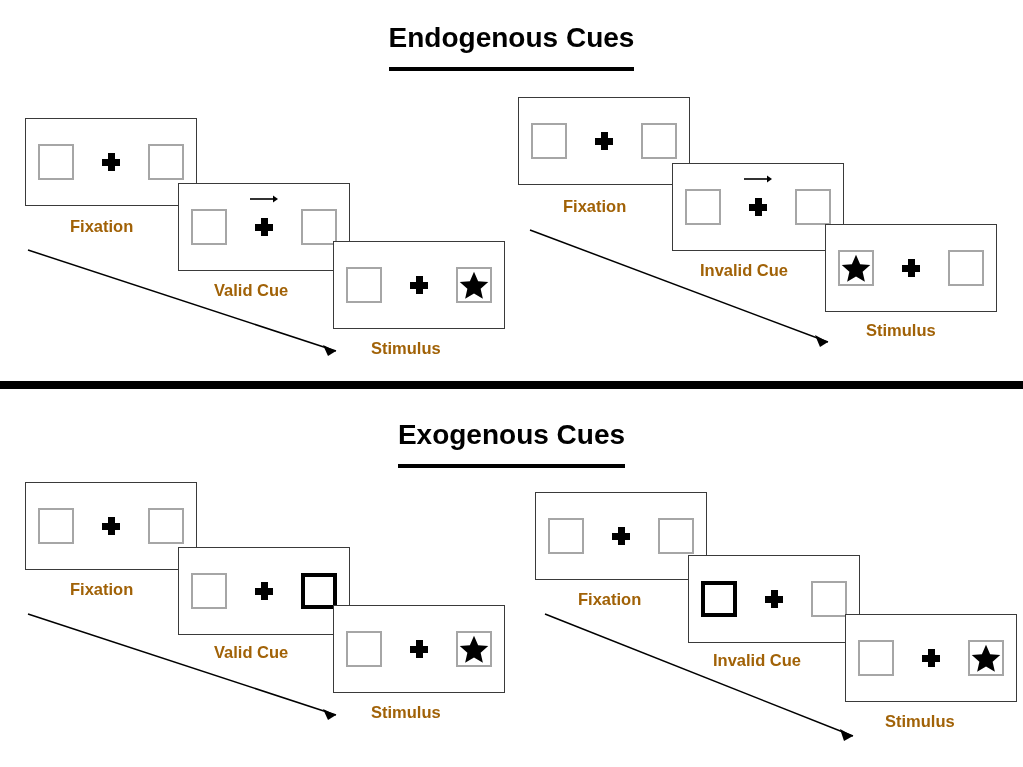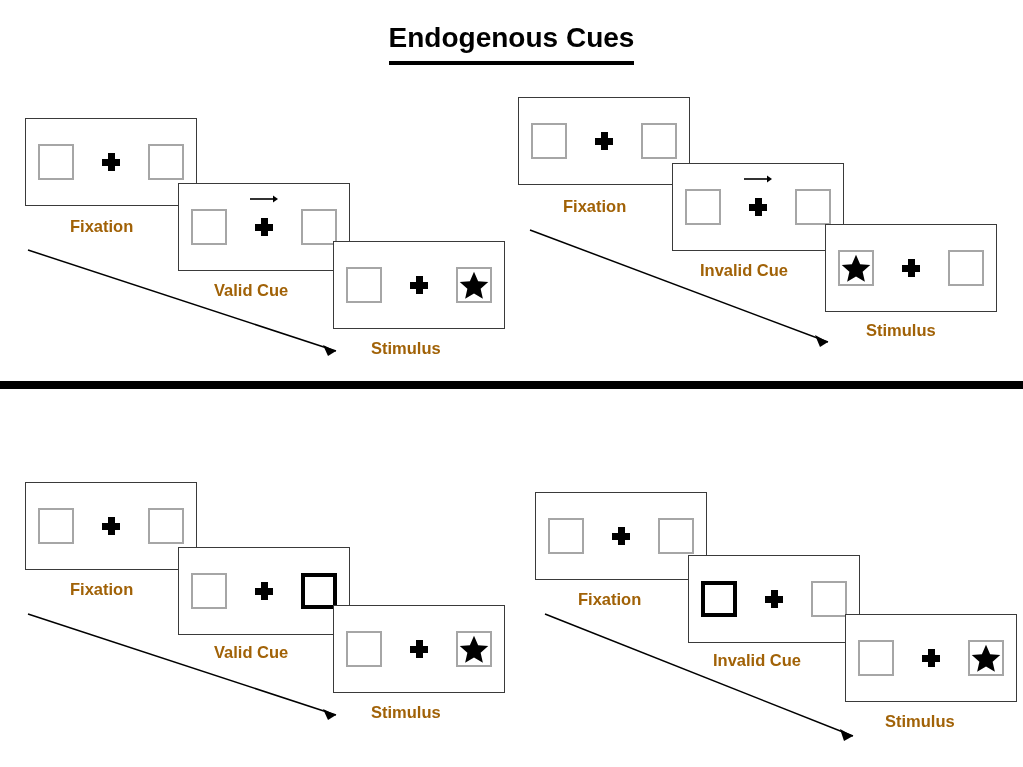--- a/index.html
+++ b/index.html
@@ -27,21 +27,21 @@
     position: absolute;
     width: 1023px;
     text-align: center;
     font-size: 28px;
     font-weight: bold;
     color: #000000;
     letter-spacing: 0px;
   }
   .section-title span {
     border-bottom: 4px solid #000000;
-    padding-bottom: 7px;
+    padding-bottom: 13px;
     display: inline-block;
   }
   #title-endogenous { top: 22px; }
   #title-exogenous  { top: 27px; }
 
   .divider {
     position: absolute;
     left: 0;
     top: 381px;
     width: 1023px;
@@ -270,20 +270,23 @@
       <line x1="0" y1="0" x2="298" y2="112" stroke="#000" stroke-width="1.5"></line>
       <polygon points="298,112 285,105 290,117" fill="#000"></polygon>
     </svg>
   </div>
 </div>
 
 <div class="divider"></div>
 
 <div class="section" id="section-exogenous">
 
+  <div class="section-title" id="title-exogenous">
+    <span>Exogenous Cues</span>
+  </div>
 
   <div class="panel" style="left:25px; top:90px; width:172px; height:88px;">
     <div class="panel-inner">
       <div class="stim-box"></div>
       <div class="gap"></div>
       <div class="fix-wrap">
         <div class="fix-cross"></div>
       </div>
       <div class="gap"></div>
       <div class="stim-box"></div>

